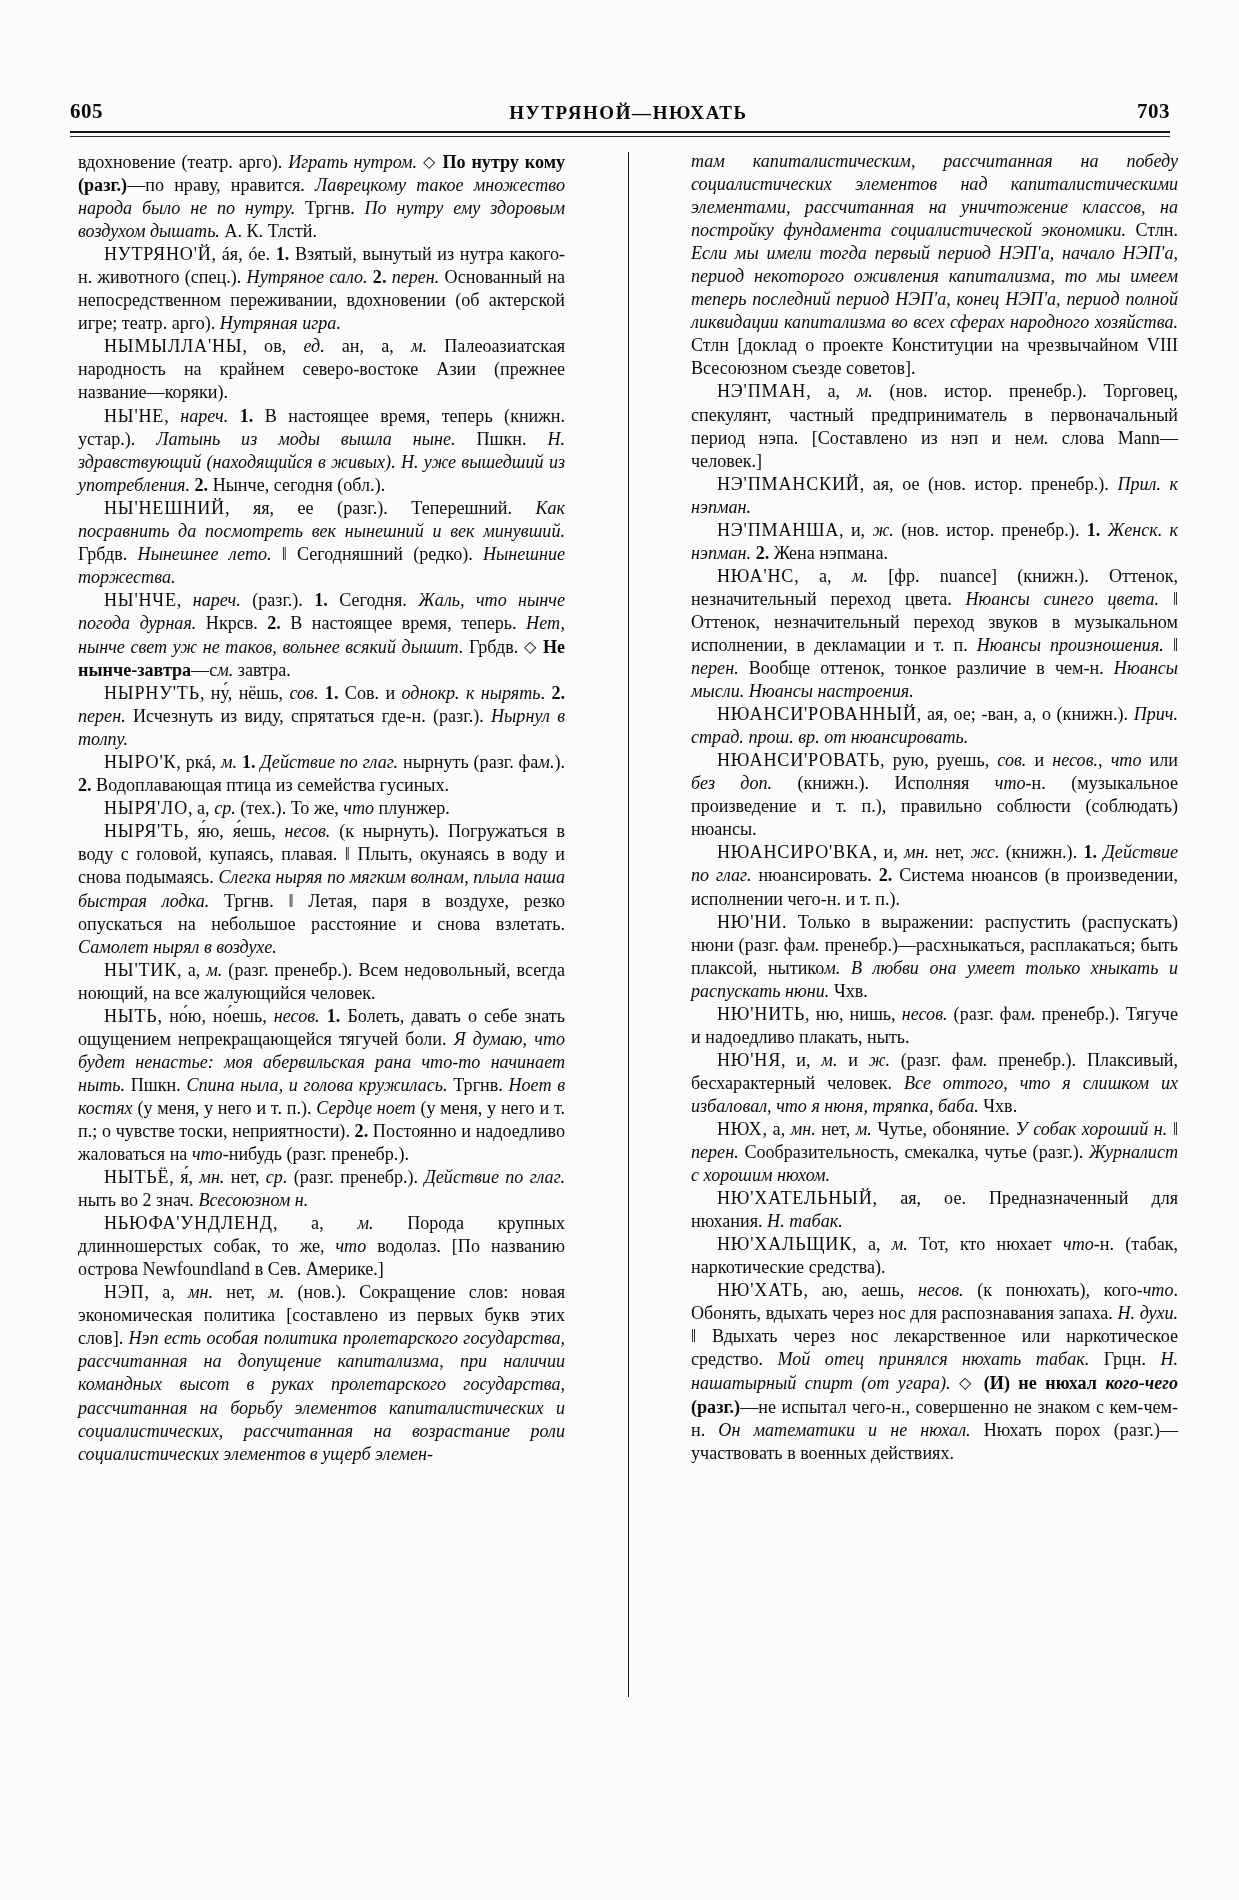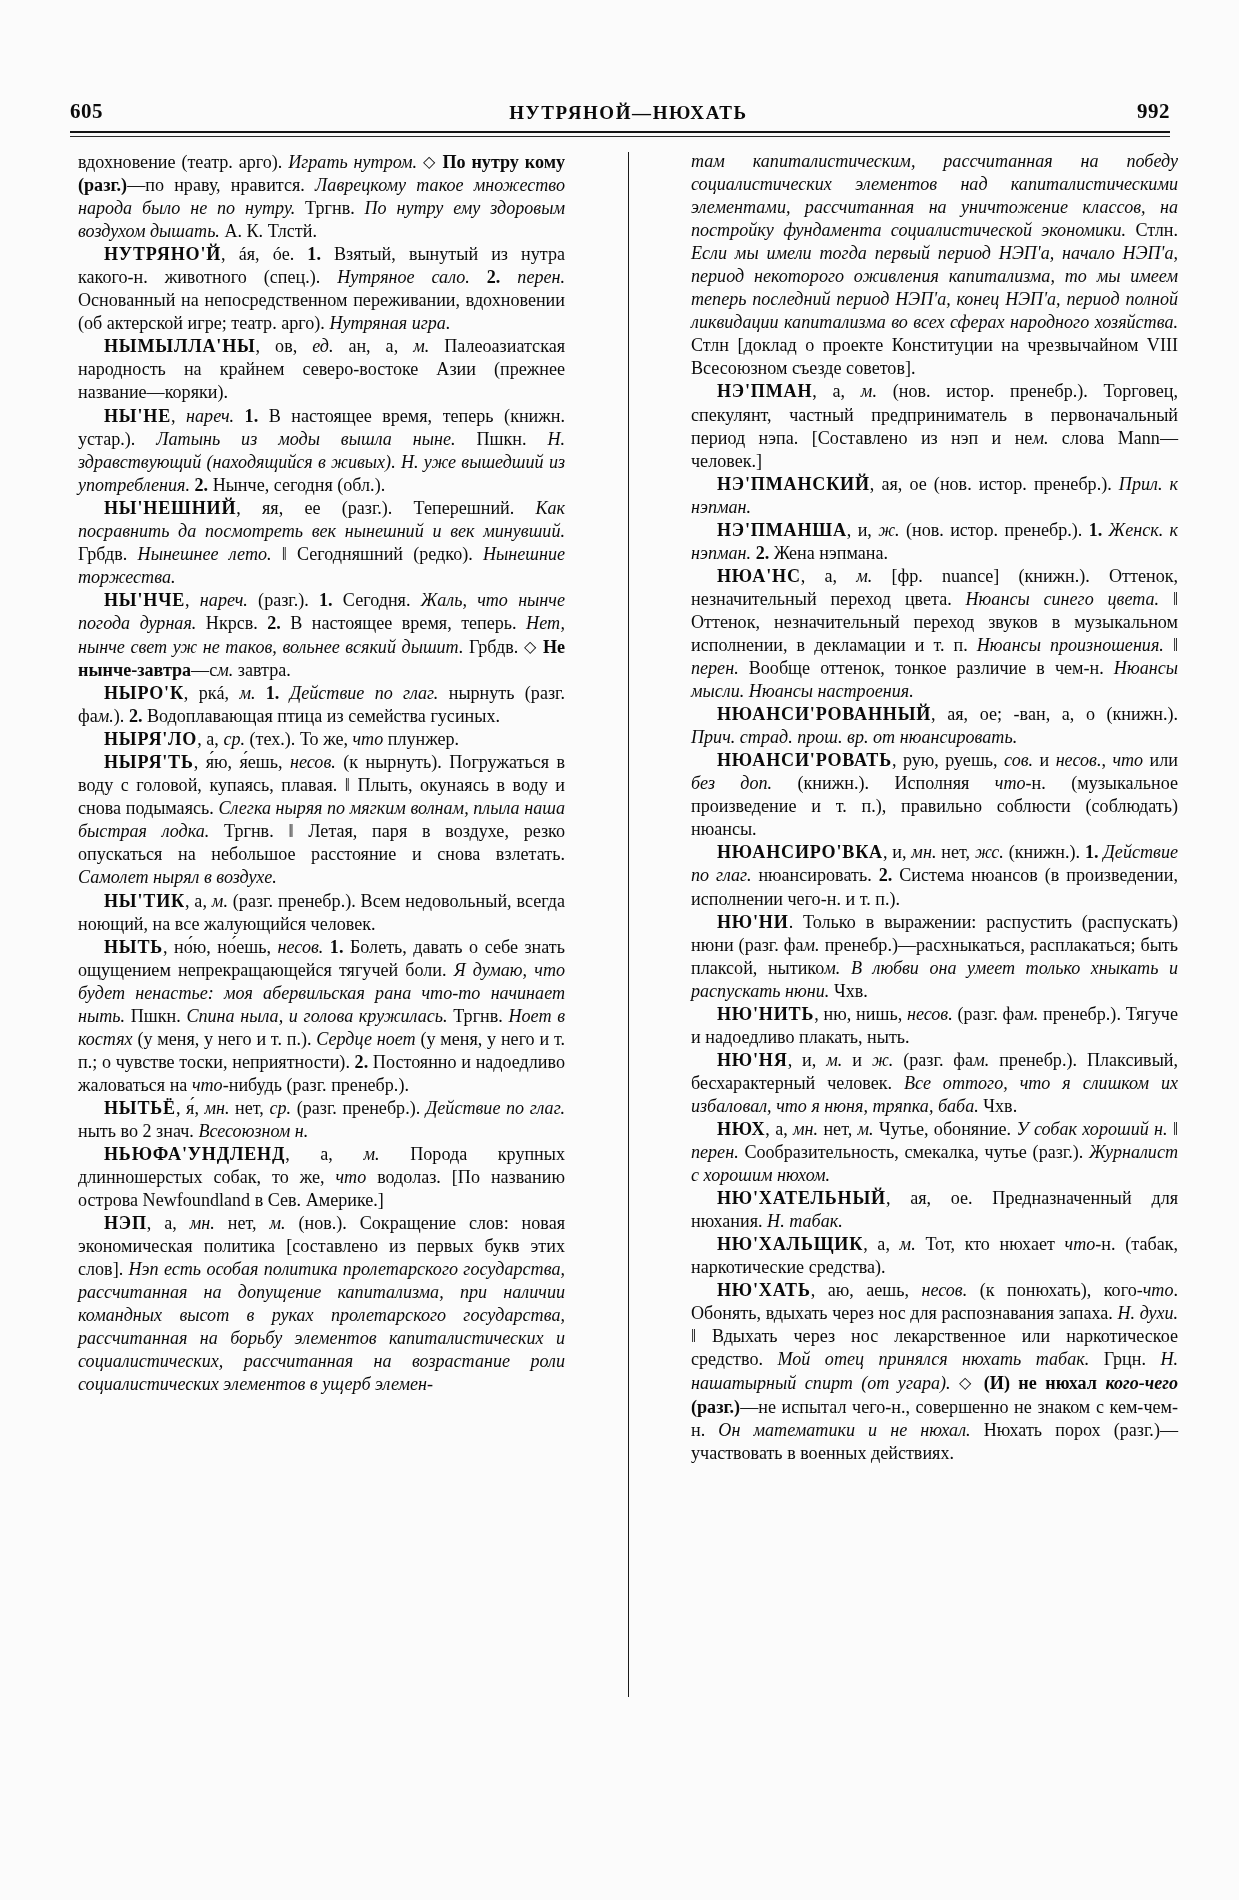--- a/index.html
+++ b/index.html
@@ -92,21 +92,21 @@
   
   .entry {
     margin: 0;
     text-indent: 26px;
     text-align: justify;
   }
   .entry.cont {
     text-indent: 0;
   }
   .hw {
-    font-weight: bold;
+    font-weight: normal;
     letter-spacing: 0.8px;
   }
   .gram {
     font-style: italic;
   }
   .ex {
     font-style: italic;
   }
   .num {
     font-weight: bold;
@@ -124,33 +124,34 @@
   }
 </style>
 </head>
 <body>
 
 <div class="page">
 
   <div class="running-head">
     <span class="folio">605</span>
     <span class="head-title">НУТРЯНОЙ—НЮХАТЬ</span>
-    <span class="folio">992</span>
+    <span class="folio">703</span>
   </div>
   <div class="rule"></div>
   <div class="rule2"></div>
 
   <div class="columns">
     <div class="col" id="col-left">
         <p class="entry cont">вдохновение (театр. арго). <span class="ex">Играть нутром.</span> <span class="lozenge">◇</span> <span class="bold">По нутру кому (разг.)</span>—по нраву, нравится. <span class="ex">Лаврецкому такое множество народа было не по нутру.</span> Тргнв. <span class="ex">По нутру ему здоровым воздухом дышать.</span> А. К. Тлстй.</p>
         <p class="entry"><span class="hw">НУТРЯНО'Й</span>, áя, óе. <span class="num">1.</span> Взятый, вынутый из нутра какого-н. животного (спец.). <span class="ex">Нутряное сало.</span> <span class="num">2.</span> <span class="gram">перен.</span> Основанный на непосредственном переживании, вдохновении (об актерской игре; театр. арго). <span class="ex">Нутряная игра.</span></p>
         <p class="entry"><span class="hw">НЫМЫЛЛА'НЫ</span>, ов, <span class="gram">ед.</span> ан, а, <span class="gram">м.</span> Палеоазиатская народность на крайнем северо-востоке Азии (прежнее название—коряки).</p>
         <p class="entry"><span class="hw">НЫ'НЕ</span>, <span class="gram">нареч.</span> <span class="num">1.</span> В настоящее время, теперь (книжн. устар.). <span class="ex">Латынь из моды вышла ныне.</span> Пшкн. <span class="ex">Н. здравствующий (находящийся в живых).</span> <span class="ex">Н. уже вышедший из употребления.</span> <span class="num">2.</span> Нынче, сегодня (обл.).</p>
         <p class="entry"><span class="hw">НЫ'НЕШНИЙ</span>, яя, ее (разг.). Теперешний. <span class="ex">Как посравнить да посмотреть век нынешний и век минувший.</span> Грбдв. <span class="ex">Нынешнее лето.</span> <span class="par">‖</span> Сегодняшний (редко). <span class="ex">Нынешние торжества.</span></p>
         <p class="entry"><span class="hw">НЫ'НЧЕ</span>, <span class="gram">нареч.</span> (разг.). <span class="num">1.</span> Сегодня. <span class="ex">Жаль, <span class="gram">что</span> нынче погода дурная.</span> Нкрсв. <span class="num">2.</span> В настоящее время, теперь. <span class="ex">Нет, нынче свет уж не таков, вольнее всякий дышит.</span> Грбдв. <span class="lozenge">◇</span> <span class="bold">Не нынче-завтра</span>—с<span class="gram">м.</span> завтра.</p>
+        <p class="entry"><span class="hw">НЫРНУ'ТЬ</span>, ну́, нёшь, <span class="gram">сов.</span> <span class="num">1.</span> Сов. и <span class="gram">однокр.</span> <span class="gram">к нырять</span>. <span class="num">2.</span> <span class="gram">перен.</span> Исчезнуть из виду, спрятаться где-н. (разг.). <span class="ex">Нырнул в толпу.</span></p>
         <p class="entry"><span class="hw">НЫРО'К</span>, ркá, <span class="gram">м.</span> <span class="num">1.</span> <span class="ex">Действие по глаг.</span> нырнуть (разг. фа<span class="gram">м.</span>). <span class="num">2.</span> Водоплавающая птица из семейства гусиных.</p>
         <p class="entry"><span class="hw">НЫРЯ'ЛО</span>, а, <span class="gram">ср.</span> (тех.). То же, <span class="gram">что</span> плунжер.</p>
         <p class="entry"><span class="hw">НЫРЯ'ТЬ</span>, я́ю, я́ешь, <span class="gram">несов.</span> (к нырнуть). Погружаться в воду с головой, купаясь, плавая. <span class="par">‖</span> Плыть, окунаясь в воду и снова подымаясь. <span class="ex">Слегка ныряя по мягким волнам, плыла наша быстрая лодка.</span> Тргнв. <span class="par">‖</span> Летая, паря в воздухе, резко опускаться на небольшое расстояние и снова взлетать. <span class="ex">Самолет нырял в воздухе.</span></p>
         <p class="entry"><span class="hw">НЫ'ТИК</span>, а, <span class="gram">м.</span> (разг. пренебр.). Всем недовольный, всегда ноющий, на все жалующийся человек.</p>
         <p class="entry"><span class="hw">НЫТЬ</span>, но́ю, но́ешь, <span class="gram">несов.</span> <span class="num">1.</span> Болеть, давать о себе знать ощущением непрекращающейся тягучей боли. <span class="ex">Я думаю, <span class="gram">что</span> будет ненастье: моя абервильская рана <span class="gram">что</span>-то начинает ныть.</span> Пшкн. <span class="ex">Спина ныла, и голова кружилась.</span> Тргнв. <span class="ex">Ноет в костях</span> (у меня, у него и т. п.). <span class="ex">Сердце ноет</span> (у меня, у него и т. п.; о чувстве тоски, неприятности). <span class="num">2.</span> Постоянно и надоедливо жаловаться на <span class="gram">что</span>-нибудь (разг. пренебр.).</p>
         <p class="entry"><span class="hw">НЫТЬЁ</span>, я́, <span class="gram">мн.</span> нет, <span class="gram">ср.</span> (разг. пренебр.). <span class="ex">Действие по глаг.</span> ныть во 2 знач. <span class="ex">Всесоюзном н.</span></p>
         <p class="entry"><span class="hw">НЬЮФА'УНДЛЕНД</span>, а, <span class="gram">м.</span> Порода крупных длинношерстых собак, то же, <span class="gram">что</span> водолаз. [По названию острова Newfoundland в Сев. Америке.]</p>
         <p class="entry"><span class="hw">НЭП</span>, а, <span class="gram">мн.</span> нет, <span class="gram">м.</span> (нов.). Сокращение слов: новая экономическая политика [составлено из первых букв этих слов]. <span class="ex">Нэп есть особая политика пролетарского государства, рассчитанная на допущение капитализма, при наличии командных высот в руках пролетарского государства, рассчитанная на борьбу элементов капиталистических и социалистических, рассчитанная на возрастание роли социалистических элементов в ущерб элемен-</span></p>
       </div>
     <div class="col-divider"></div>

